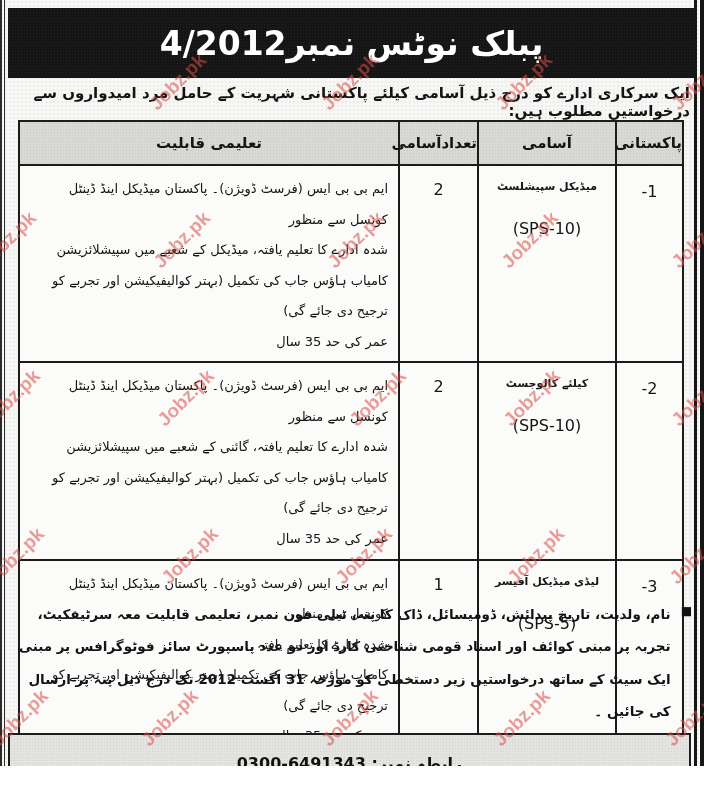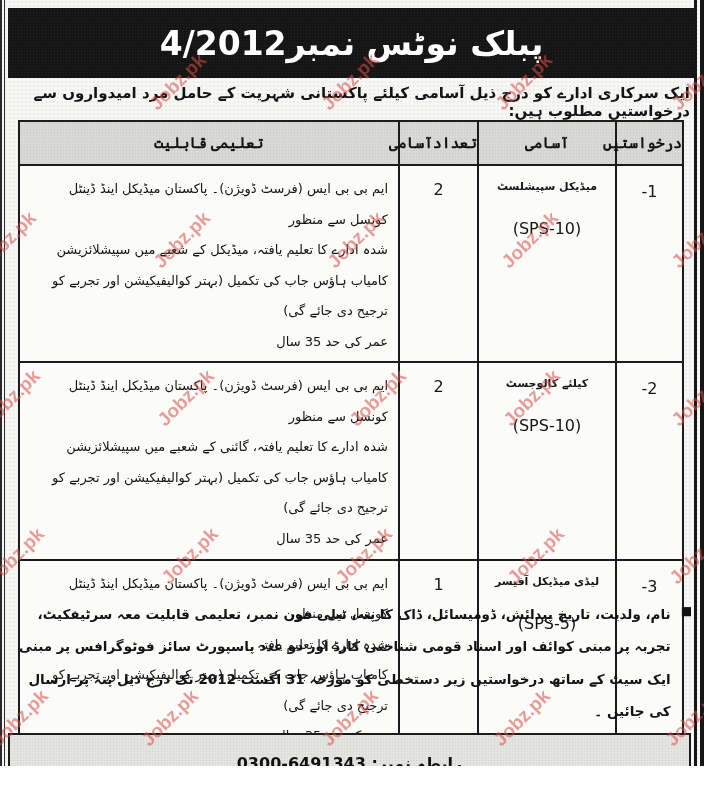--- a/index.html
+++ b/index.html
@@ -55,21 +55,21 @@
   table.vacancy th, table.vacancy td {
     border: 2px solid #1b1b1b;
     vertical-align: top;
     color: #141414;
   }
   table.vacancy th {
     height: 44px;
     background-color: #d8d8d5;
     background-image: radial-gradient(rgba(0,0,0,0.07) 1px, transparent 1px);
     background-size: 3px 3px;
-    font-size: 15px; font-weight: bold; text-align: center; vertical-align: middle; font-family: Liberation Serif, serif;
+    font-size: 15px; font-weight: bold; text-align: center; vertical-align: middle;
   }
   td.cell-serial { text-align: center; font-size: 16px; padding-top: 16px; direction: ltr; }
   td.cell-position { text-align: center; padding-top: 14px; }
   .position-name { font-size: 11px; font-weight: bold; margin-bottom: 26px; }
   .position-grade { font-size: 16px; direction: ltr; margin-top: 20px; }
   td.cell-count { text-align: center; font-size: 16px; padding-top: 14px; }
   td.cell-qual { padding: 8px 10px 4px 8px; }
   .qual {
     direction: rtl; text-align: right;
     font-size: 13px; line-height: 2.35; color: #141414;
@@ -135,21 +135,21 @@
 
   <table class="vacancy">
     <colgroup>
       <col style="width:67px">
         <col style="width:138px">
         <col style="width:79px">
         <col style="width:380px">
     </colgroup>
     <thead>
       <tr>
-        <th>درخواستیں</th>
+        <th>پاکستانی</th>
         <th>آسامی</th>
         <th>تعدادآسامی</th>
         <th>تعلیمی قابلیت</th>
       </tr>
     </thead>
     <tbody>
       <tr class="row-1">
         <td class="cell-serial">-1</td>
         <td class="cell-position">
           <div class="position-name">میڈیکل سپیشلسٹ</div>

